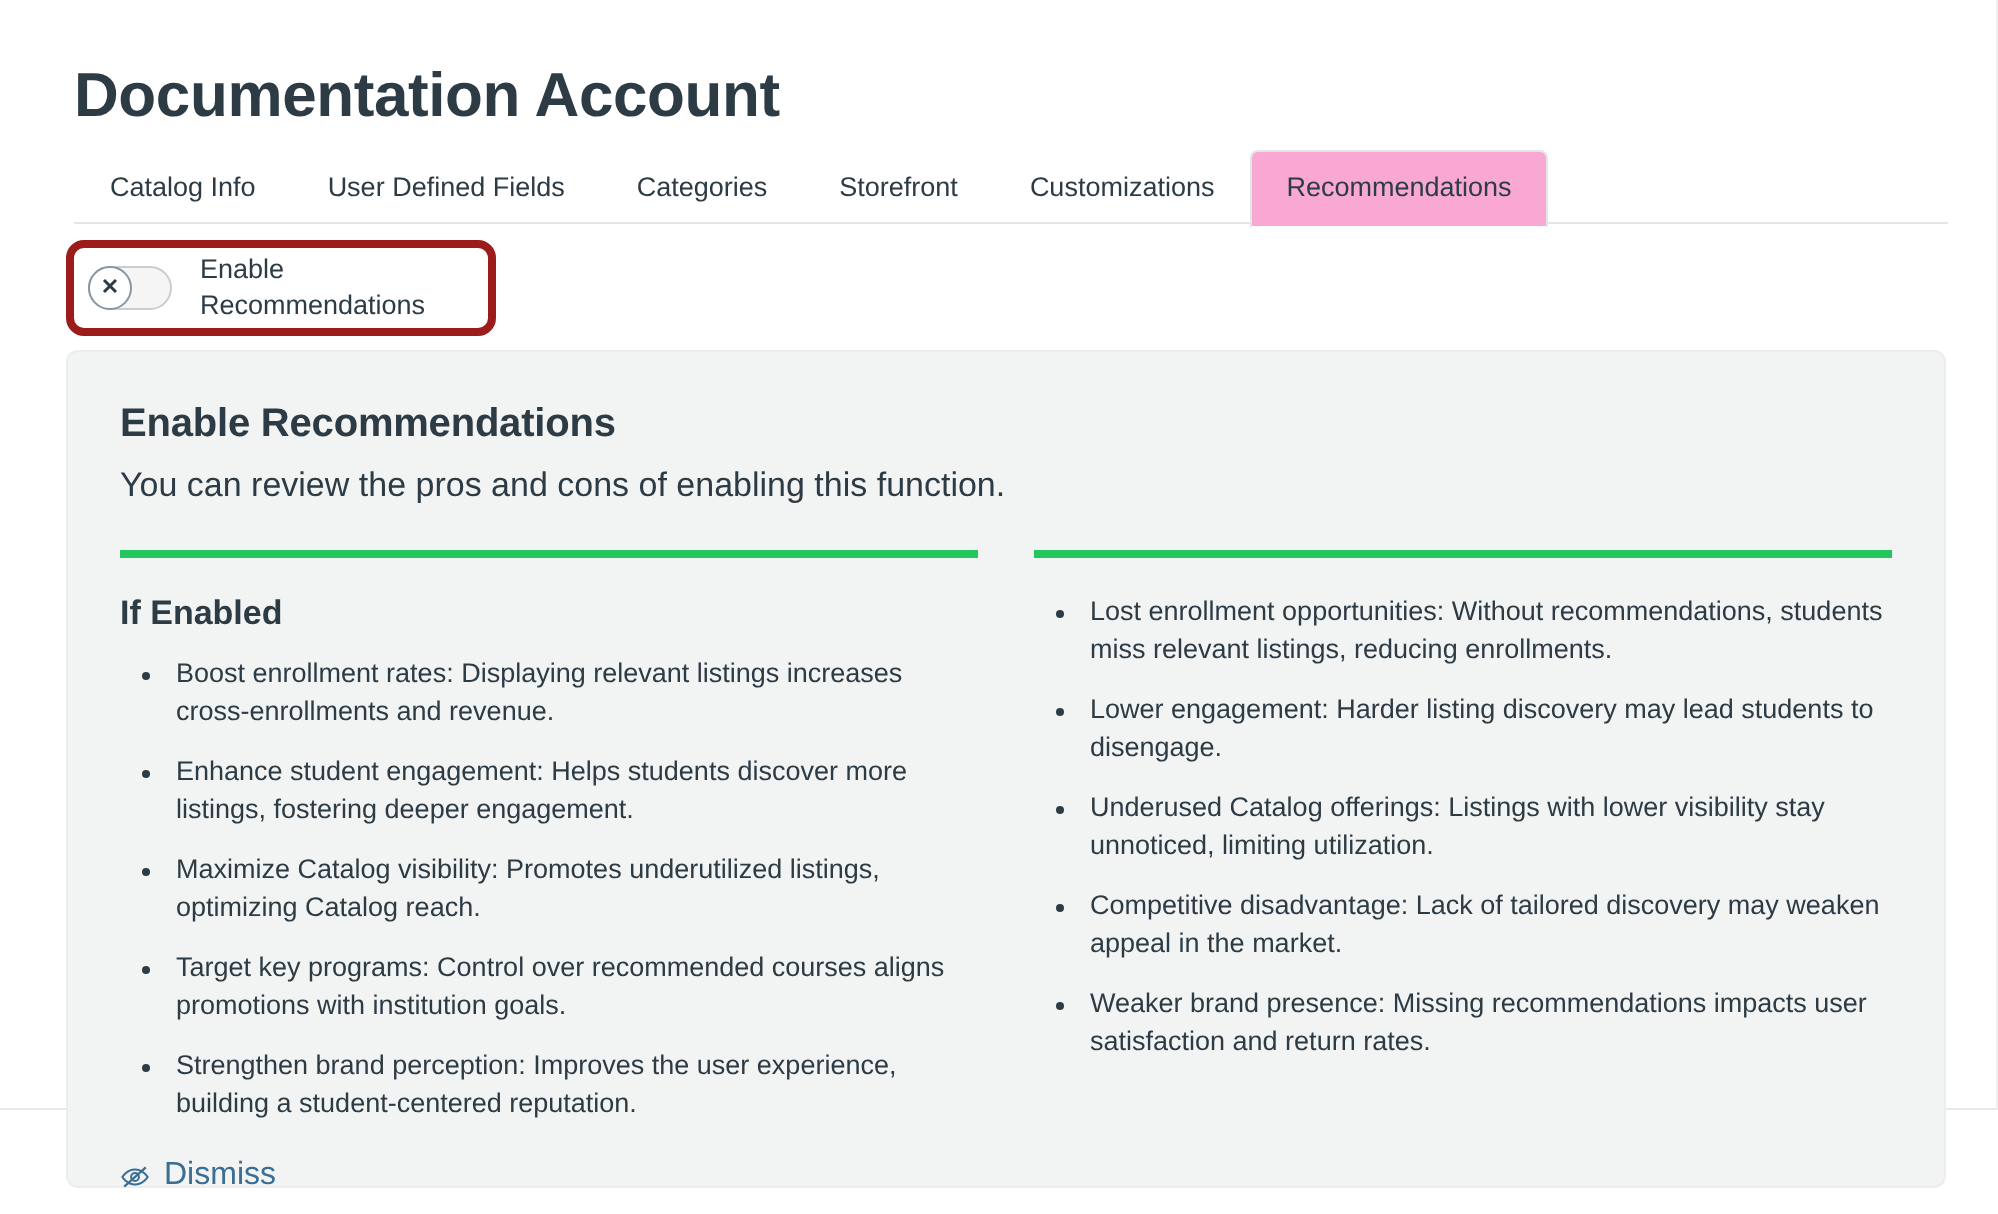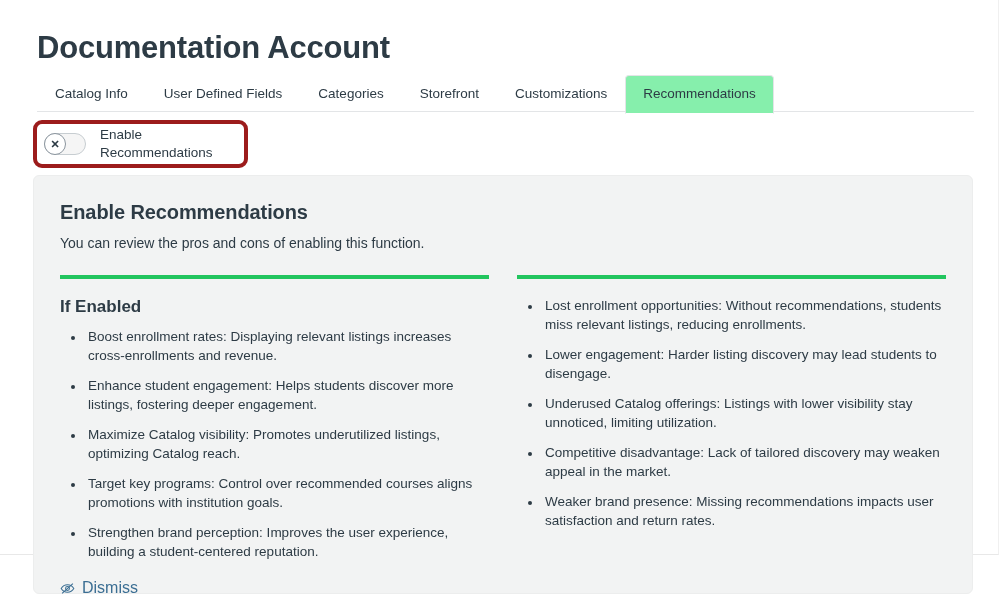--- a/index.html
+++ b/index.html
@@ -51,21 +51,21 @@
     line-height: 18px;
     white-space: nowrap;
     border: 1px solid transparent;
     border-bottom: none;
     position: relative;
     top: 1px;
     cursor: pointer;
     background: transparent;
   }
   .tab.active {
-    background: #86efac;
+    background: #f9a8d4;
     border: 1px solid #e3e5e7;
     border-bottom: 1px solid #ffffff;
     border-top-left-radius: 4px;
     border-top-right-radius: 4px;
     padding: 9px 17px 10px 17px;
   }
 
   
   .toggle-highlight {
     position: absolute;
@@ -136,21 +136,21 @@
   }
   .card-title {
     font-size: 20px;
     font-weight: bold;
     color: #2d3b45;
     line-height: 26px;
     margin: 0 0 9px 0;
     letter-spacing: -0.1px;
   }
   .card-subtitle {
-    font-size: 14px;
+    font-size: 17px;
     color: #2d3b45;
     line-height: 18px;
     margin: 0;
   }
 
   .columns {
     display: flex;
     margin-top: 23px;
     gap: 28px;
   }

